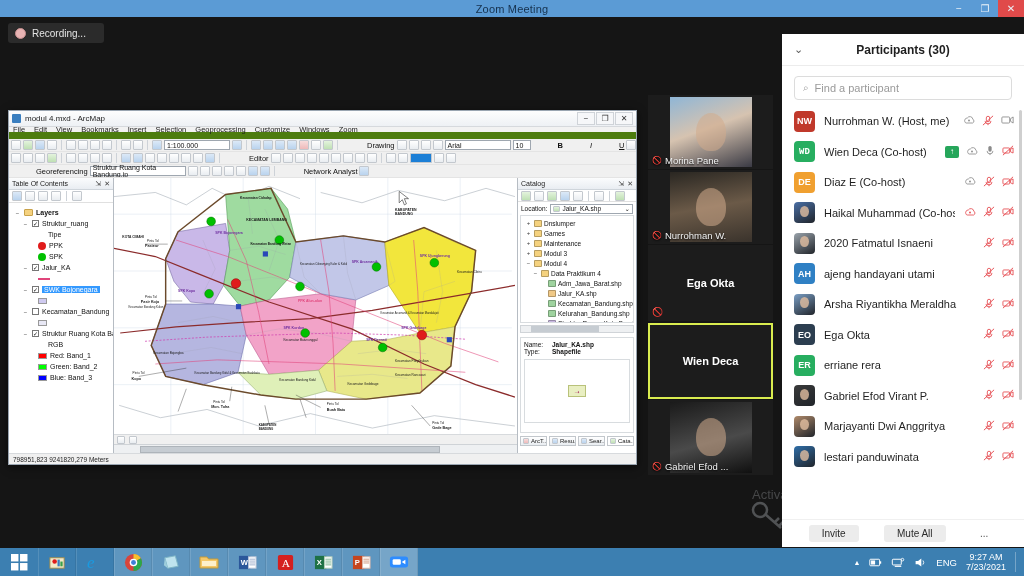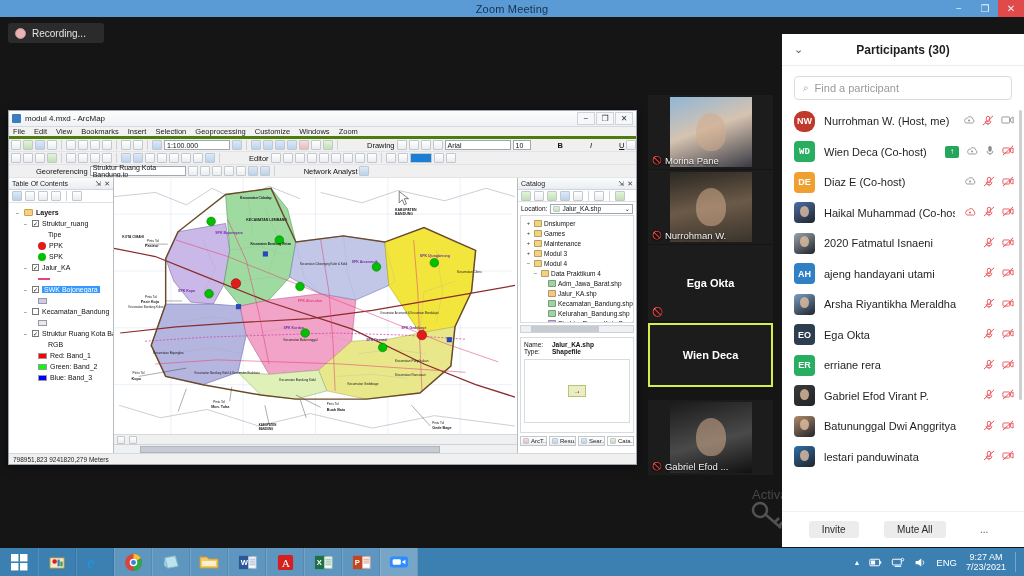--- a/index.html
+++ b/index.html
@@ -42,21 +42,21 @@
     display:flex; flex-direction:column;
   }
   .am-title { height:16px; background:linear-gradient(#fdfdfd,#eef1f5); display:flex;
     align-items:center; padding:0 3px; border-bottom:1px solid #d6d9dd; }
   .am-ico { width:9px; height:9px; background:#3a7ebf; border-radius:1px; margin-right:4px; flex:none;}
   .am-title-txt { font-size:8px; color:#222; }
   .am-wctl { margin-left:auto; display:flex; gap:1px; }
   .am-wbtn { width:18px; height:13px; display:flex; align-items:center; justify-content:center;
     font-size:8px; color:#333; border:1px solid #cfd3d8; background:#f6f7f9;}
   .am-menu { height:12px; display:flex; align-items:center; gap:9px; padding:0 4px;
-    background:#f2f2f2; border-bottom:3px solid #4d7c0f; }
+    background:#f2f2f2; border-bottom:7px solid #4d7c0f; }
   .am-menu span { font-size:7.5px; color:#1b1b1b; }
   .am-toolrow { height:13px; background:#f0f0f0; border-bottom:1px solid #e4e4e4;
     display:flex; align-items:center; gap:2px; padding:0 2px; overflow:hidden;}
   .tbtn { width:10px; height:10px; border:1px solid #c3c8ce; background:linear-gradient(#ffffff,#e9edf1); border-radius:1px; flex:none;}
   .tbtn.b { background:linear-gradient(#dce9f7,#b9d3ee); }
   .tbtn.g { background:linear-gradient(#e4f3dd,#bfe0b4); }
   .tbtn.r { background:linear-gradient(#f7dcdc,#eebaba); }
   .tsep { width:1px; height:10px; background:#cdd2d8; margin:0 2px; flex:none;}
   .tcombo { height:10px; border:1px solid #9fa7b0; background:#fff; font-size:7px; color:#111;
     display:flex; align-items:center; padding:0 2px; flex:none;}
@@ -132,21 +132,21 @@
   .pav { width:21px; height:21px; border-radius:4px; flex:none; display:flex; align-items:center;
     justify-content:center; color:#fff; font-size:9px; font-weight:bold; overflow:hidden; position:relative;}
   .pname { font-size:11px; color:#1f1f1f; white-space:nowrap; overflow:hidden; flex:1;}
   .picons { display:flex; align-items:center; gap:7px; flex:none;}
   .ic { font-size:10px; line-height:1; }
   .ic.red { color:#e5484d; }
   .ic.gray { color:#8a8a8a; }
   .ic.greenbadge { background:#26a65b; color:#fff; width:14px; height:12px; border-radius:2px;
     display:flex; align-items:center; justify-content:center; font-size:8px;}
   .pscroll { position:absolute; right:2px; top:4px; width:3px; height:290px; background:#cfcfcf; border-radius:2px;}
-  .pp-foot { height:36px; display:flex; align-items:center; justify-content:space-around; padding:0 14px;
+  .pp-foot { height:28px; display:flex; align-items:center; justify-content:space-around; padding:0 14px;
     border-top:1px solid #f0f0f0;}
   .pbtn { background:#ececec; border-radius:3px; padding:3px 13px; font-size:10px; color:#2b2b2b;}
   .pbtn.dots { padding:3px 9px; background:transparent; color:#555;}
 
   
   .wm { position:absolute; left:752px; top:470px; color:#6e7072; font-size:13px; opacity:.55;}
   .wm2 { position:absolute; left:790px; top:505px; color:#9aa0a4; font-size:10.5px; }
   .wm-key { position:absolute; left:748px; top:482px; width:40px; height:34px; opacity:.5;}
 
   
@@ -693,21 +693,21 @@
           </div>
           <div class="vname">
             <span class="micoff" style="color: rgb(229, 72, 77); font-size: 8px;">🚫</span>
             <span>Nurrohman W.</span>
           </div>
         </div>
         <div class="vtile" style="top: 150px; height: 76px;">
           <div class="center-name">Ega Okta</div>
           <div style="position: absolute; left: 4px; bottom: 4px; color: rgb(229, 72, 77); font-size: 9px;">🚫</div>
         </div>
-        <div class="vtile active" style="top: 228px; height: 64px;">
+        <div class="vtile active" style="top: 228px; height: 76px;">
           <div class="center-name">Wien Deca</div>
         </div>
         <div class="vtile" style="top: 305px; height: 75px;">
           <div style="position: absolute; left: 22px; top: 2px; width: 82px; height: 71px; background: linear-gradient(165deg, rgb(26, 26, 26), rgb(74, 74, 74) 55%, rgb(16, 16, 16));">
             <div style="position: absolute; left: 26px; top: 16px; width: 30px; height: 38px; border-radius: 50% 50% 45% 45%; background: rgba(210, 172, 140, 0.55);"></div>
           </div>
           <div class="vname">
             <span class="micoff" style="color: rgb(229, 72, 77); font-size: 8px;">🚫</span>
             <span>Gabriel Efod ...</span>
           </div>
@@ -726,21 +726,21 @@
         <span class="pp-chev">⌄</span>
         <span class="pp-title">Participants (30)</span>
       </div>
       <div class="pp-search">
         <span class="mag">⌕</span>
         <span class="ph">Find a participant</span>
       </div>
       <div class="plist" id="plist">
         <div class="pscroll"></div>
       <div class="prow">
-            <div class="pav" style="background: rgb(192, 57, 43); border-radius: 9px;">NW</div>
+            <div class="pav" style="background: rgb(192, 57, 43);">NW</div>
             <div class="pname">Nurrohman W. (Host, me)</div>
             <div class="picons">
               <span class="ic gray"><svg width="12" height="10" viewBox="0 0 14 12">
                   <path d="M2 8 A3.2 3.2 0 0 1 5 3.6 A3.6 3.6 0 0 1 11.6 5 A2.6 2.6 0 0 1 11.4 9.6 L3.6 9.6 A2 2 0 0 1 2 8 Z" fill="none" stroke="currentColor" stroke-width="1"></path>
                   <circle cx="7" cy="6.6" r="1.1" fill="currentColor"></circle>
                 </svg></span>
               <span class="ic red"><svg width="12" height="11" viewBox="0 0 14 13">
                   <rect x="5" y="1.5" width="4" height="6.5" rx="2" fill="none" stroke="currentColor" stroke-width="1"></rect>
                   <path d="M3.5 7 A3.5 3.5 0 0 0 10.5 7" fill="none" stroke="currentColor" stroke-width="1"></path>
                   <line x1="7" y1="10" x2="7" y2="12" stroke="currentColor" stroke-width="1"></line>
@@ -922,21 +922,21 @@
                   <rect x="1" y="3.5" width="8" height="6" rx="1" fill="none" stroke="currentColor" stroke-width="1"></rect>
                   <path d="M10 5 L13 3.5 L13 9.5 L10 8 Z" fill="none" stroke="currentColor" stroke-width="1"></path>
                   <line x1="1" y1="12" x2="13" y2="1" stroke="currentColor" stroke-width="1.1"></line>
                 </svg></span>
             </div>
           </div>
           <div class="prow">
             <div class="pav" style="background: linear-gradient(150deg, rgb(176, 138, 106), rgb(32, 36, 42));">
               <div style="width: 9px; height: 11px; border-radius: 50%; background: rgba(226, 190, 160, 0.8); margin-top: -3px;"></div>
             </div>
-            <div class="pname">Batununggal Dwi Anggritya</div>
+            <div class="pname">Marjayanti Dwi Anggritya</div>
             <div class="picons">
               <span class="ic red"><svg width="12" height="11" viewBox="0 0 14 13">
                   <rect x="5" y="1.5" width="4" height="6.5" rx="2" fill="none" stroke="currentColor" stroke-width="1"></rect>
                   <path d="M3.5 7 A3.5 3.5 0 0 0 10.5 7" fill="none" stroke="currentColor" stroke-width="1"></path>
                   <line x1="7" y1="10" x2="7" y2="12" stroke="currentColor" stroke-width="1"></line>
                   <line x1="1" y1="12" x2="13" y2="1" stroke="currentColor" stroke-width="1.1"></line>
                 </svg></span>
               <span class="ic red"><svg width="12" height="11" viewBox="0 0 14 13">
                   <rect x="1" y="3.5" width="8" height="6" rx="1" fill="none" stroke="currentColor" stroke-width="1"></rect>
                   <path d="M10 5 L13 3.5 L13 9.5 L10 8 Z" fill="none" stroke="currentColor" stroke-width="1"></path>

